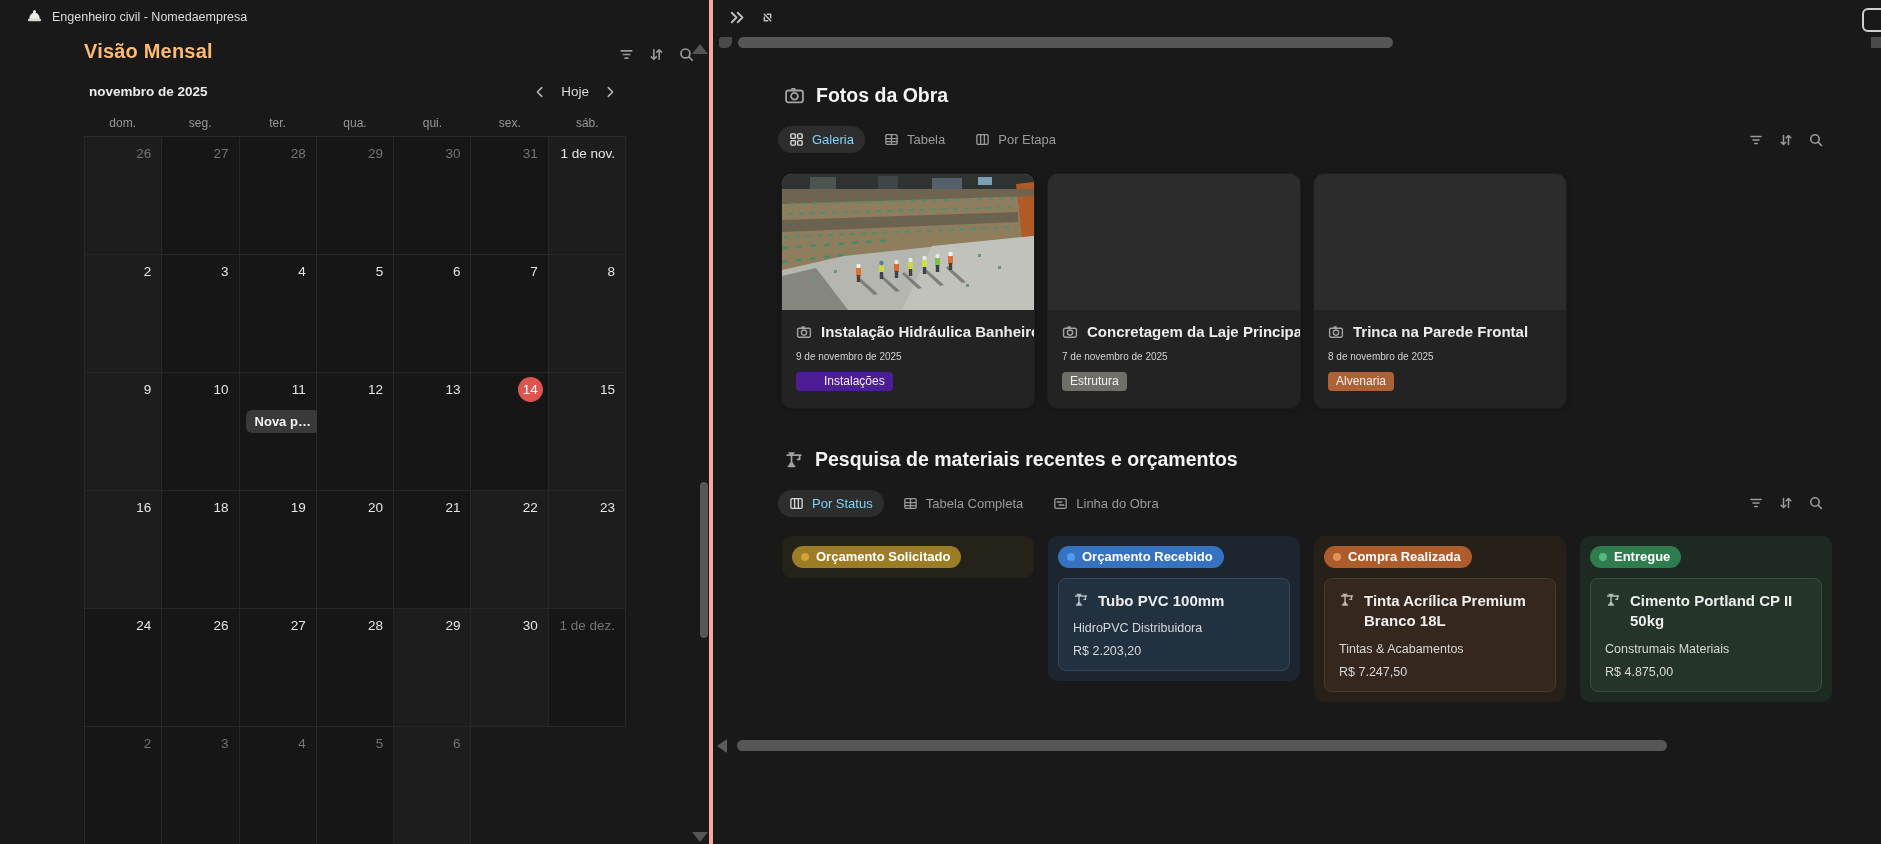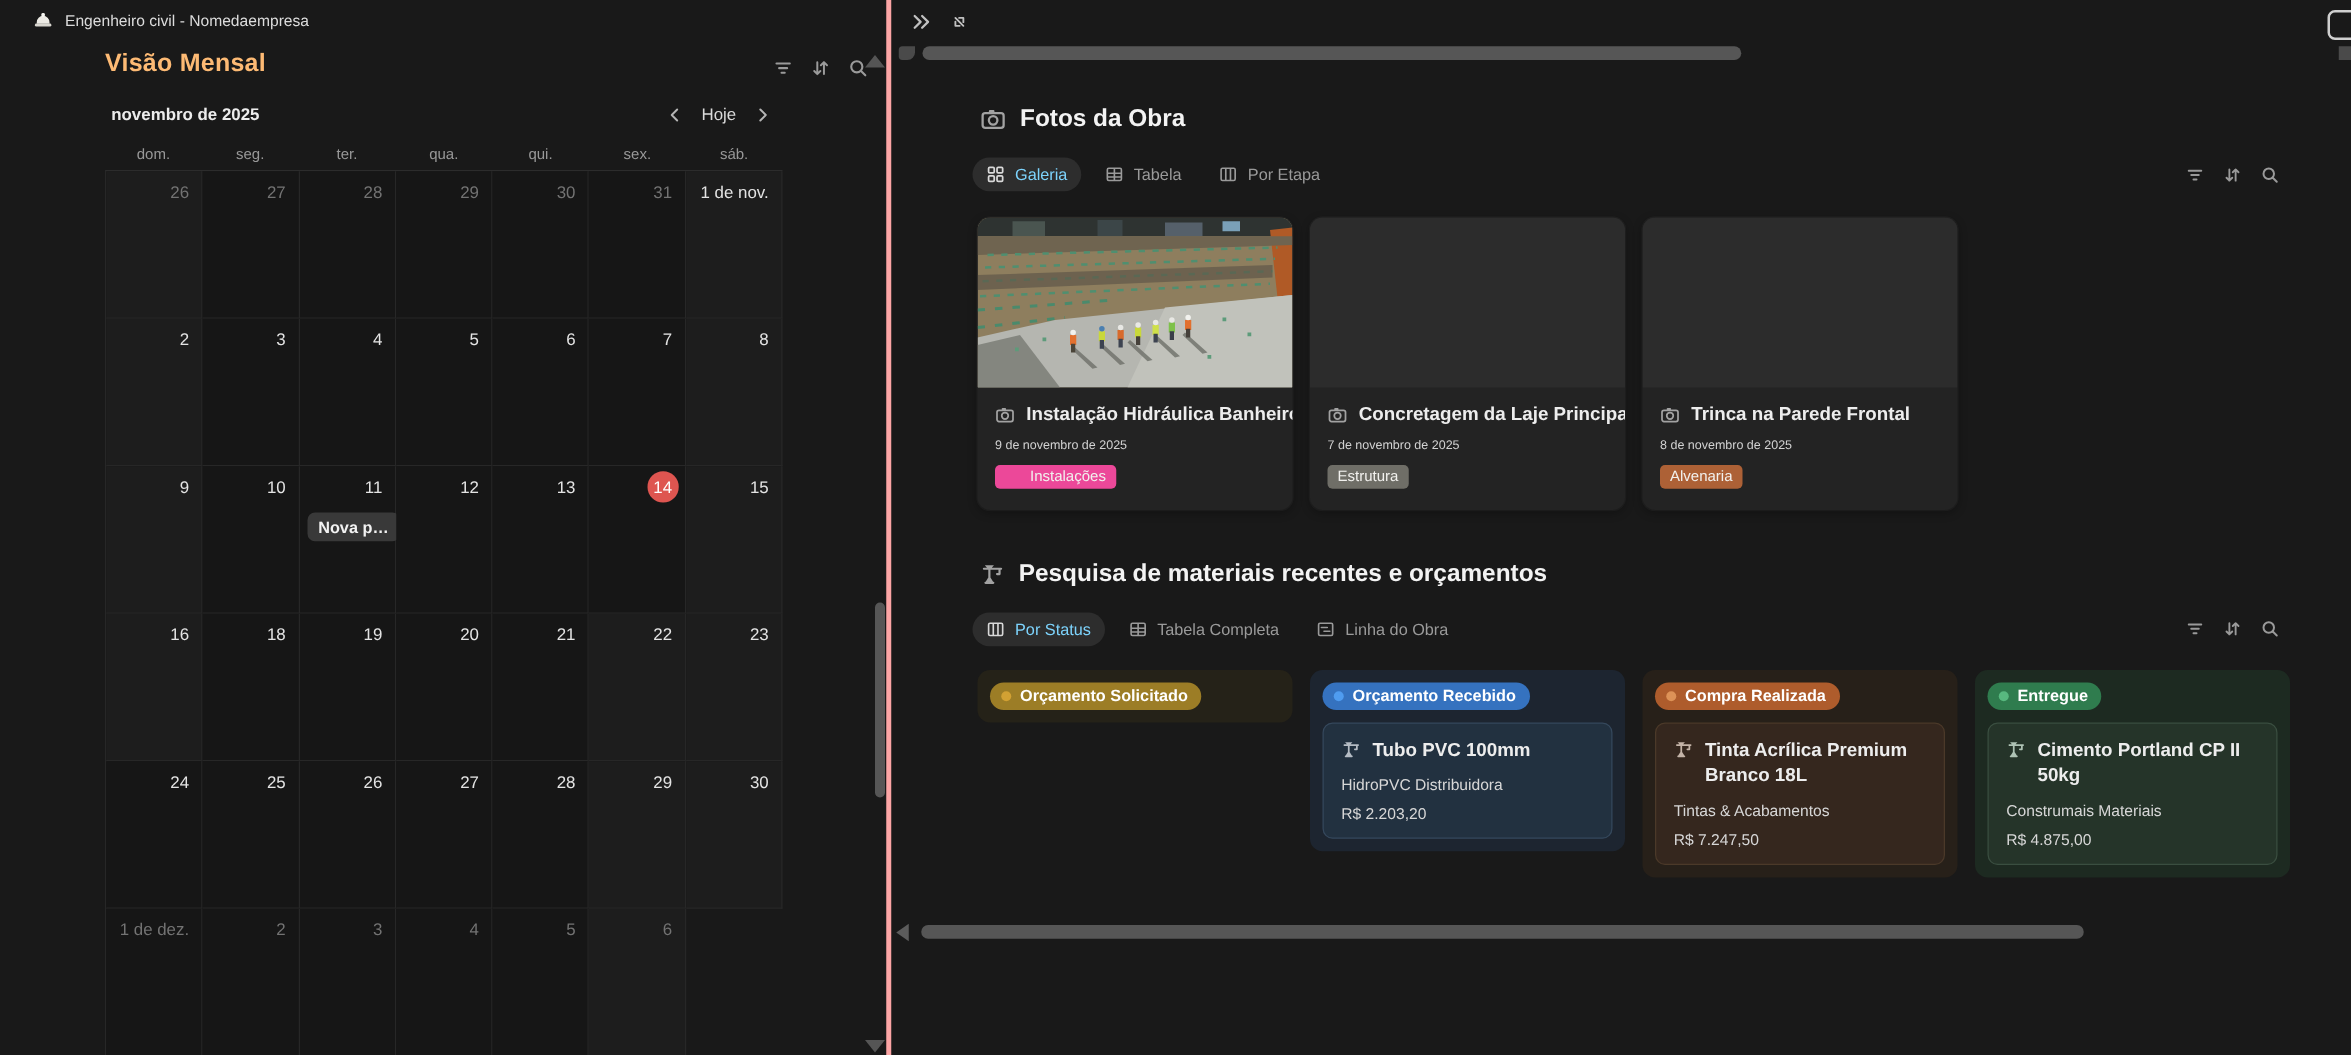--- a/index.html
+++ b/index.html
@@ -229,23 +229,20 @@
         <span class="cal-date">21</span>
       </div>
       <div class="cal-cell weekend">
         <span class="cal-date">22</span>
       </div>
       <div class="cal-cell weekend">
         <span class="cal-date">23</span>
       </div>
       <div class="cal-cell">
         <span class="cal-date">24</span>
-      </div>
-      <div class="cal-cell">
-        <span class="cal-date">25</span>
       </div>
       <div class="cal-cell">
         <span class="cal-date">26</span>
       </div>
       <div class="cal-cell">
         <span class="cal-date">27</span>
       </div>
       <div class="cal-cell">
         <span class="cal-date">28</span>
       </div>
@@ -431,21 +428,21 @@
         <span class="icon">
           <svg width="16" height="16" viewBox="0 0 16 16" fill="none" stroke="#a2a2a2" stroke-width="1.4">
               <rect x="1.6" y="4.2" width="12.8" height="9" rx="1.6"></rect>
               <circle cx="8" cy="8.6" r="2.6"></circle>
               <rect x="5.4" y="2.3" width="3.4" height="1.9" rx=".6" fill="#a2a2a2" stroke="none"></rect>
             </svg>
         </span>
         <span>Instalação Hidráulica Banheiro 2</span>
       </div>
       <div class="g-date">9 de novembro de 2025</div>
-      <span class="g-tag" style="background-color: #ec4899; padding-left: 28px;">Instalações</span>
+      <span class="g-tag" style="background-color: #4c1d95; padding-left: 28px;">Instalações</span>
     </div>
   </div>
 
   <div class="gallery-card" style="left:335px; top:174px;">
     <div class="g-img"></div>
     <div class="g-body">
       <div class="g-title">
         <span class="icon">
           <svg width="16" height="16" viewBox="0 0 16 16" fill="none" stroke="#a2a2a2" stroke-width="1.4">
               <rect x="1.6" y="4.2" width="12.8" height="9" rx="1.6"></rect>

